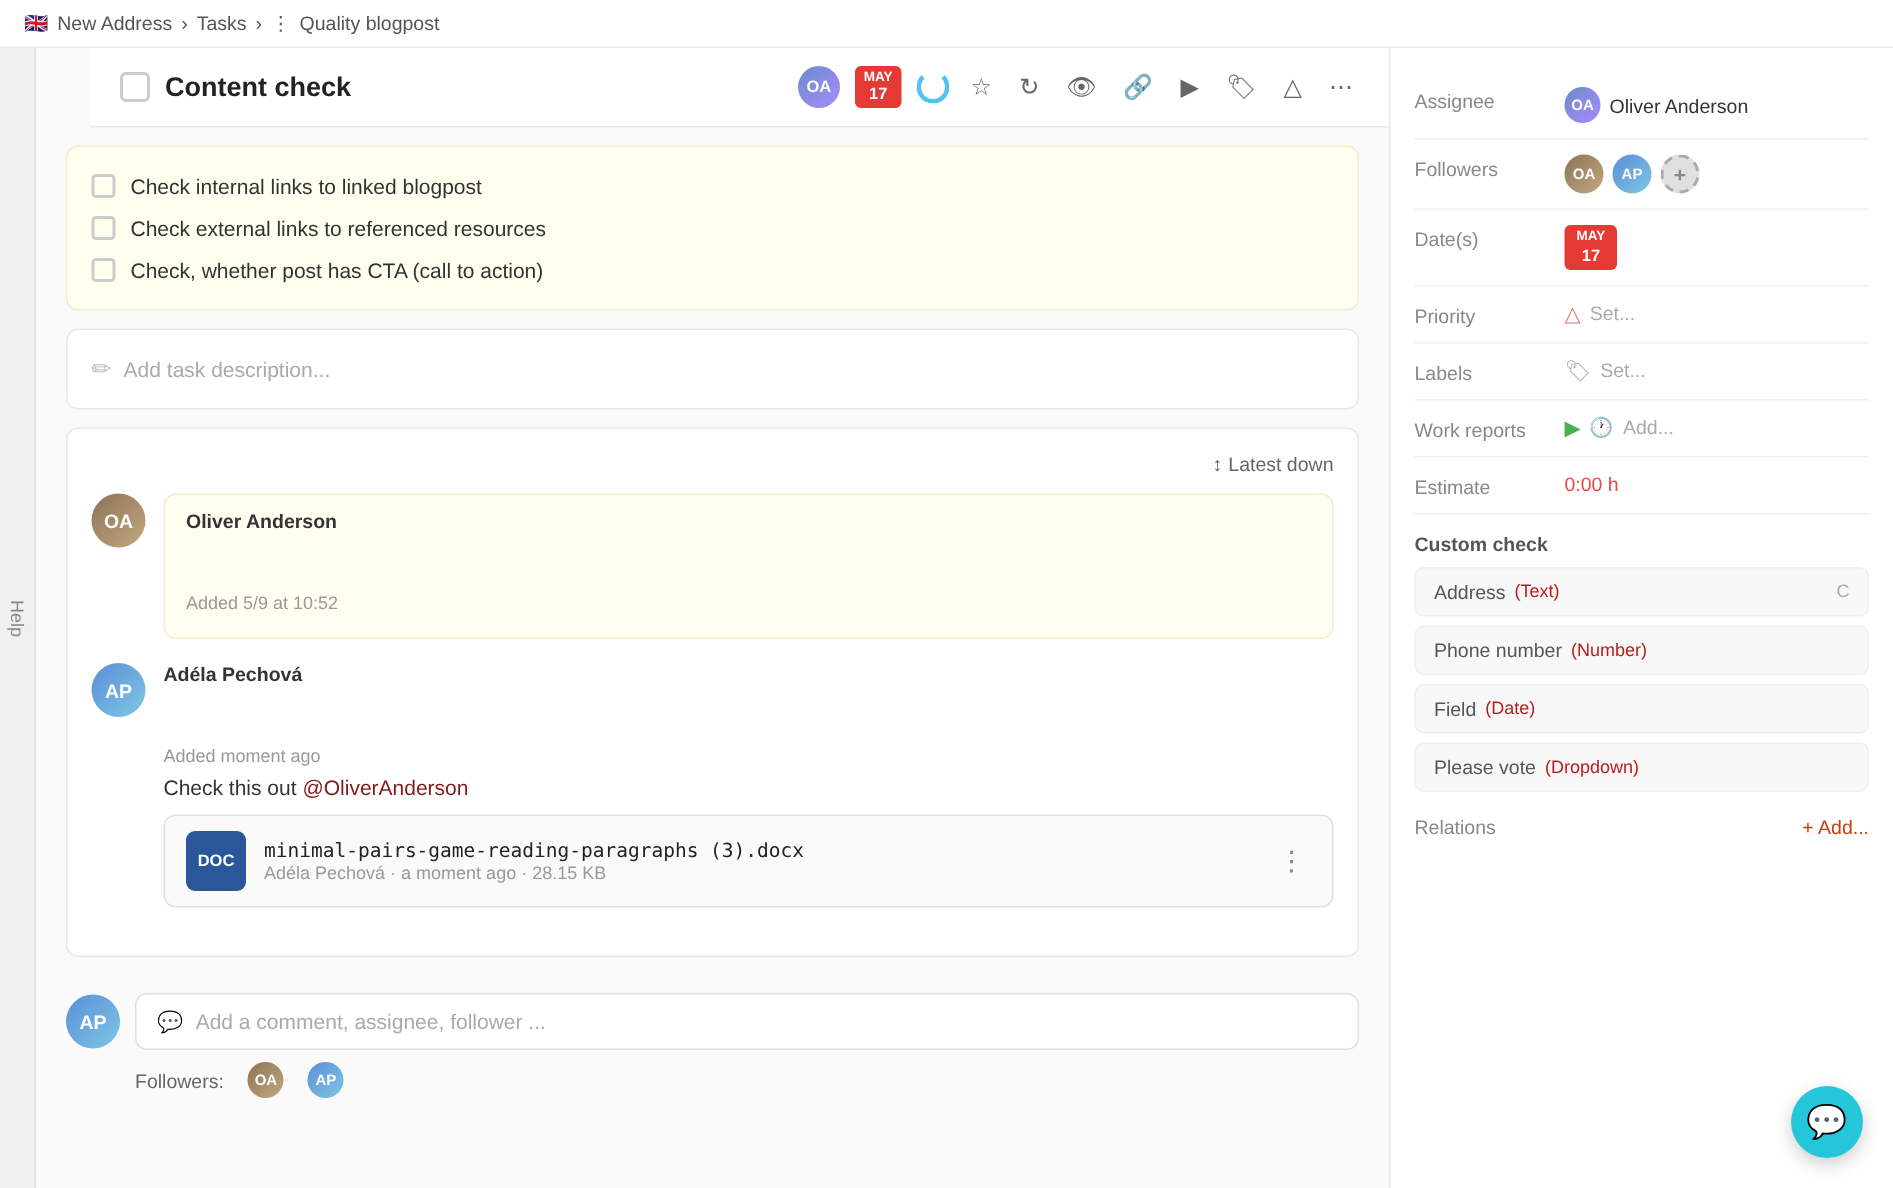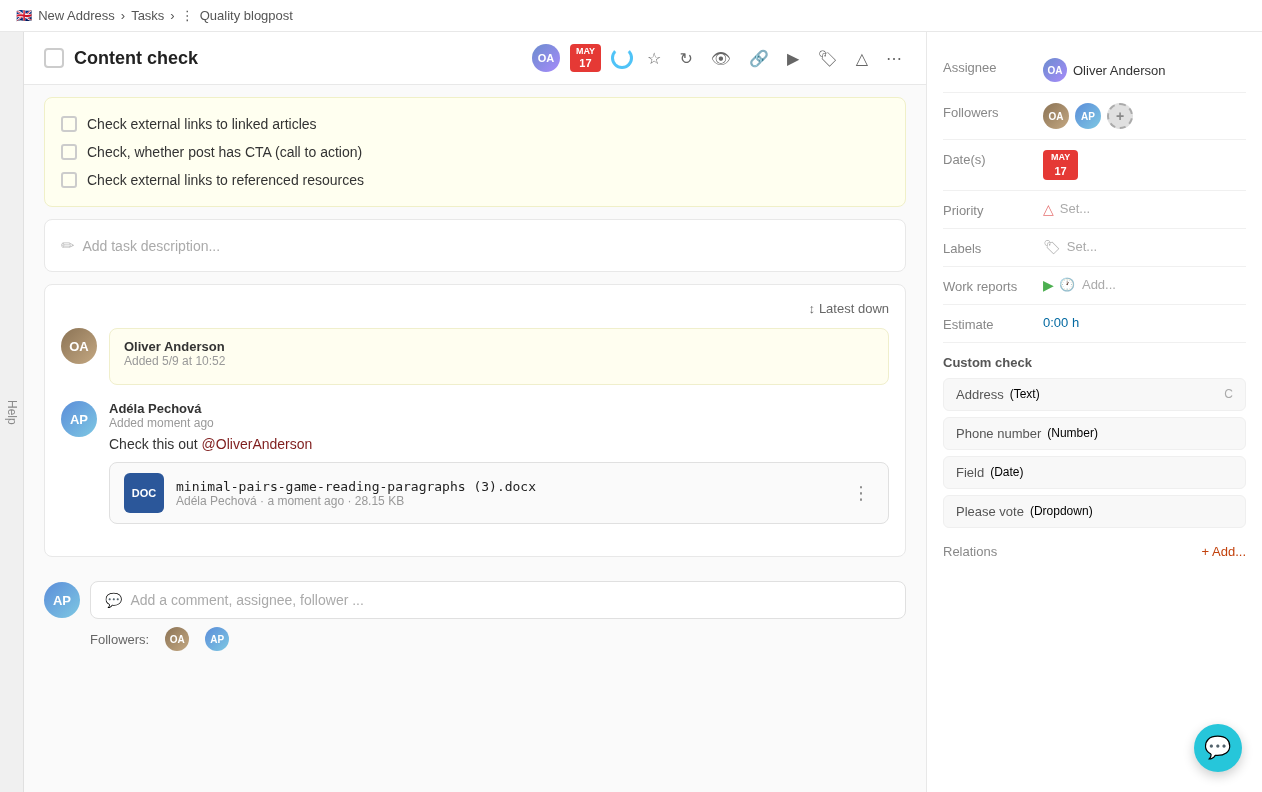--- a/index.html
+++ b/index.html
@@ -58,20 +58,21 @@
     }
 
     
     .task-header {
       display: flex;
       align-items: center;
       padding: 12px 20px;
       background: #fff;
       border-bottom: 1px solid #e8e8e8;
       gap: 10px;
+      margin-left: 36px;
     }
     .task-checkbox {
       width: 20px;
       height: 20px;
       border: 2px solid #ccc;
       border-radius: 4px;
       cursor: pointer;
       flex-shrink: 0;
     }
     .task-title {
@@ -239,20 +240,21 @@
     }
     .comment-author {
       font-size: 13px;
       font-weight: 600;
       color: #333;
     }
     .comment-time {
       font-size: 12px;
       color: #999;
       margin-bottom: 6px;
+      margin-top: 40px;
     }
     .comment-text {
       font-size: 14px;
       color: #333;
     }
     .mention { color: #7f1d1d; font-weight: 500; }
 
     
     .file-attachment {
       margin-top: 10px;
@@ -422,21 +424,21 @@
     .work-reports-value {
       display: flex;
       align-items: center;
       gap: 6px;
     }
     .play-icon { color: #4caf50; font-size: 14px; cursor: pointer; }
     .clock-icon { color: #aaa; font-size: 13px; }
     .add-link { color: #aaa; font-size: 13px; cursor: pointer; }
 
     
-    .estimate-value { color: #0369a1; font-size: 13px; }
+    .estimate-value { color: #ef4444; font-size: 13px; }
 
     
     .custom-fields-header {
       font-size: 13px;
       font-weight: 600;
       color: #555;
       padding: 12px 0 8px;
     }
     .custom-field-row {
       background: #f8f8f8;
@@ -444,21 +446,21 @@
       border-radius: 6px;
       padding: 8px 12px;
       margin-bottom: 6px;
       font-size: 13px;
       color: #555;
       display: flex;
       gap: 6px;
       align-items: center;
     }
     .field-type {
-      color: #000000;
+      color: #b91c1c;
       font-size: 12px;
     }
 
     
     .relations-row {
       display: flex;
       align-items: center;
       justify-content: space-between;
       padding: 10px 0;
     }
@@ -538,29 +540,29 @@
         <button class="header-action-btn">▶</button>
         <button class="header-action-btn">🏷</button>
         <button class="header-action-btn">△</button>
         <button class="header-action-btn">⋯</button>
       </div>
     </div>
 
     <div class="checklist-section">
       <div class="checklist-item">
         <div class="check-box"></div>
-        <span>Check external links to linked articles</span>
+        <span>Check internal links to linked blogpost</span>
+      </div>
+      <div class="checklist-item">
+        <div class="check-box"></div>
+        <span>Check external links to referenced resources</span>
       </div>
       <div class="checklist-item">
         <div class="check-box"></div>
         <span>Check, whether post has CTA (call to action)</span>
-      </div>
-      <div class="checklist-item">
-        <div class="check-box"></div>
-        <span>Check external links to referenced resources</span>
       </div>
     </div>
 
     <div class="description-section">
       <div class="description-placeholder">
         <span class="pencil-icon">✏</span>
         <span>Add task description...</span>
       </div>
     </div>
 

